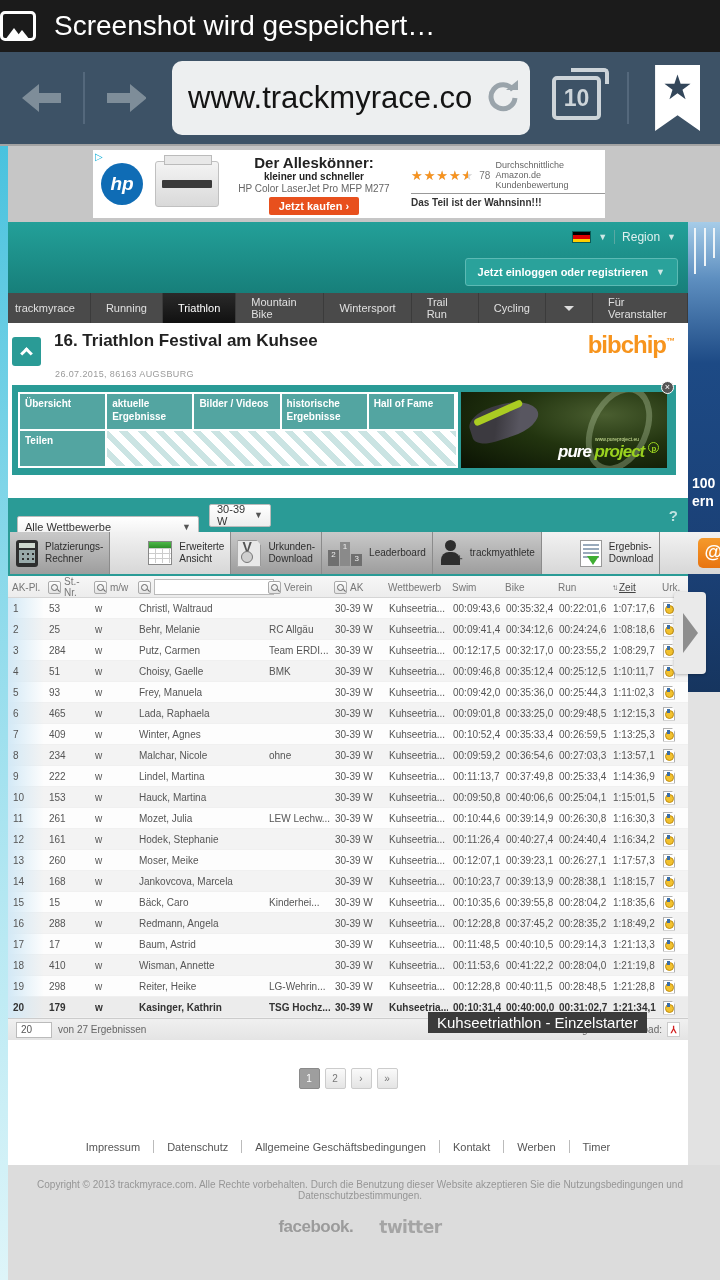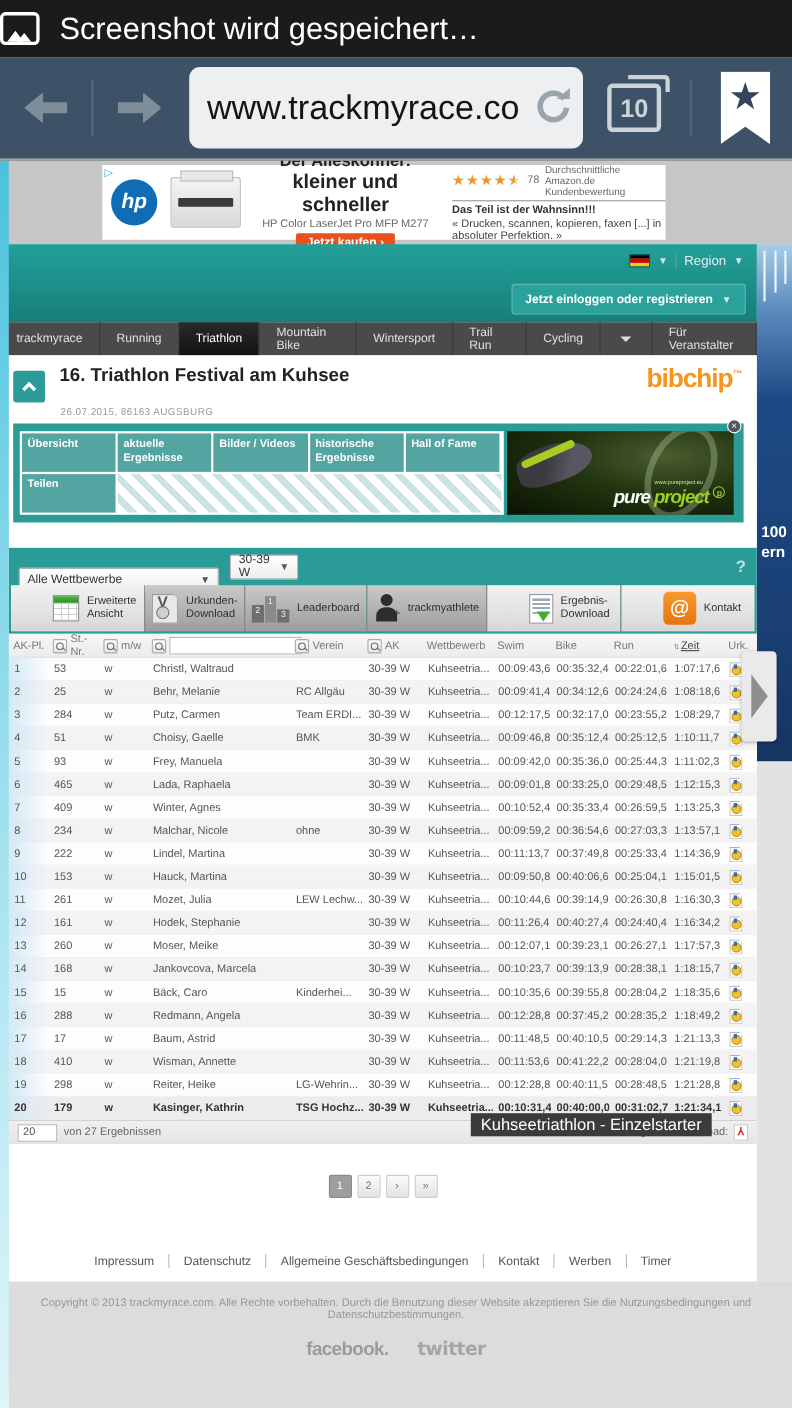--- a/index.html
+++ b/index.html
@@ -45,21 +45,21 @@
     display:flex; align-items:center; justify-content:center; font-size:19px; font-weight:bold;
     font-style:italic; margin-left:8px; flex:none;}
   .printer-art { width:64px; height:46px; margin-left:12px; flex:none; position:relative;
     background:linear-gradient(#f4f4f4,#d9d9d9); border:1px solid #c0c0c0; border-radius:3px;}
   .printer-art::before { content:""; position:absolute; top:-7px; left:8px; width:46px; height:8px;
     background:#e8e8e8; border:1px solid #bbb; }
   .printer-art::after { content:""; position:absolute; top:18px; left:6px; width:50px; height:8px;
     background:#3a3a3a; border-radius:1px; }
   .ad-center { width:170px; margin-left:10px; text-align:center; flex:none;}
   .ad-h1 { font-size:15px; font-weight:bold; color:#222; }
-  .ad-h2 { font-size:18px; font-weight:bold; color:#222; }
+  .ad-h2 { font-size:10px; font-weight:bold; color:#222; }
   .ad-h3 { font-size:10px; color:#666; margin-top:1px; }
   .ad-cta { display:inline-block; margin-top:3px; background:#e8501d; color:#fff;
     font-size:11px; font-weight:bold; padding:3px 10px; border-radius:2px; }
   .ad-right { margin-left:12px; width:240px; }
   .stars-row { display:flex; align-items:center; gap:5px; }
   .stars { position:relative; font-size:13px; color:#d5d5d5; letter-spacing:1px; line-height:1;}
   .stars .fill { position:absolute; left:0; top:0; width:90%; overflow:hidden; color:#f7931e;
     white-space:nowrap;}
   .rating-count { font-size:10px; color:#777; }
   .rating-label { font-size:9px; color:#666; }
@@ -311,21 +311,20 @@
       <span class="ad-cta">Jetzt kaufen ›</span>
     </div>
     <div class="ad-right">
       <div class="stars-row">
         <span class="stars"><span>★★★★★</span><span class="fill">★★★★★</span></span>
         <span class="rating-count">78</span>
         <span class="rating-label">Durchschnittliche Amazon.de Kundenbewertung</span>
       </div>
       <hr>
       <div class="review-title">Das Teil ist der Wahnsinn!!!</div>
-      <div class="review-quote">« Drucken, scannen, kopieren, faxen [...] in absoluter Perfektion. »</div>
     </div>
   </div>
 </div>
 
 <div class="left-strip"></div>
 
 <div class="right-ad">
   <div class="turbine" style="left:6px"></div>
   <div class="turbine" style="left:16px; height:38px;"></div>
   <div class="turbine" style="left:25px; height:30px;"></div>
@@ -410,20 +409,27 @@
         <span>Alle Wettbewerbe</span>
           <span class="sel-arrow">▼</span>
       </div>
       <div class="select select-age">
         <span>30-39 W</span>
           <span class="sel-arrow">▼</span>
       </div>
       <span class="help-q">?</span>
     </div>
     <div class="toolbar" id="toolbar">
+        <div class="tb-item">
+          <div class="ic-calculator"></div>
+          <div>
+            <div>Platzierungs-</div>
+            <div>Rechner</div>
+          </div>
+        </div>
         <div class="tb-item active">
           <div class="ic-table"></div>
           <div>
             <div>Erweiterte</div>
             <div>Ansicht</div>
           </div>
         </div>
         <div class="tb-item">
           <div class="ic-medal"></div>
           <div>

